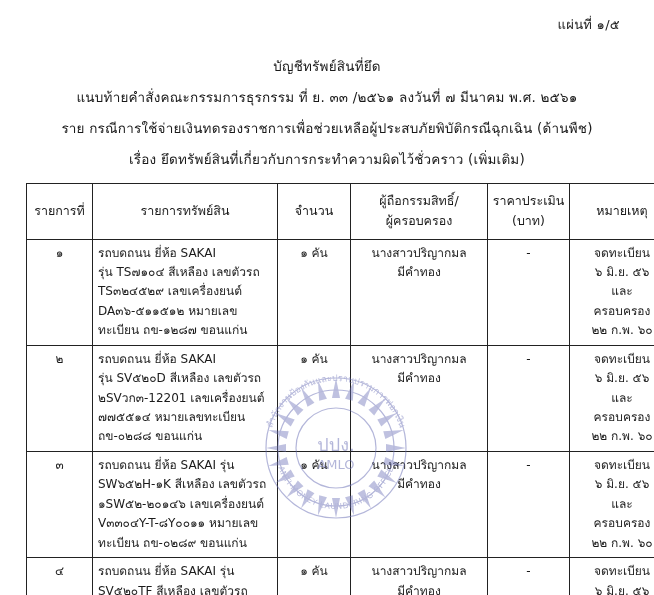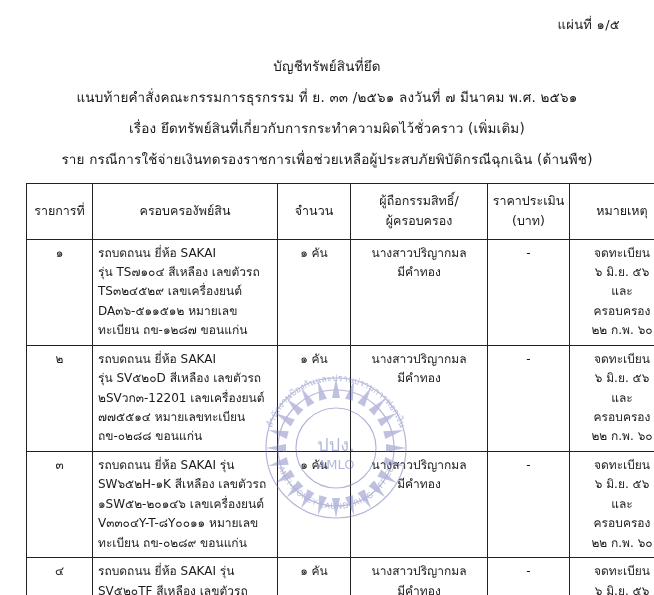--- a/index.html
+++ b/index.html
@@ -94,36 +94,36 @@
 </style>
 </head>
 <body>
 
 <div class="page">
 
   <div class="page-number">แผ่นที่ ๑/๕</div>
 
   <div class="doc-title">บัญชีทรัพย์สินที่ยึด</div>
   <div class="doc-line l2">แนบท้ายคำสั่งคณะกรรมการธุรกรรม ที่ ย.  ๓๓ /๒๕๖๑ ลงวันที่ ๗  มีนาคม พ.ศ. ๒๕๖๑</div>
+  <div class="doc-line l4">ราย กรณีการใช้จ่ายเงินทดรองราชการเพื่อช่วยเหลือผู้ประสบภัยพิบัติกรณีฉุกเฉิน (ด้านพืช)</div>
   <div class="doc-line l3">เรื่อง ยึดทรัพย์สินที่เกี่ยวกับการกระทำความผิดไว้ชั่วคราว (เพิ่มเติม)</div>
-  <div class="doc-line l4">ราย กรณีการใช้จ่ายเงินทดรองราชการเพื่อช่วยเหลือผู้ประสบภัยพิบัติกรณีฉุกเฉิน (ด้านพืช)</div>
 
   <table class="assets">
     <colgroup>
       <col class="col-no">
       <col class="col-item">
       <col class="col-qty">
       <col class="col-owner">
       <col class="col-price">
       <col class="col-note">
     </colgroup>
     <thead>
       <tr>
         <th>รายการที่</th>
-        <th>ครอบครองัพย์สิน</th>
+        <th>รายการทรัพย์สิน</th>
         <th>จำนวน</th>
         <th>
           <span class="cell-line">ผู้ถือกรรมสิทธิ์/</span>
           <span class="cell-line">ผู้ครอบครอง</span>
         </th>
         <th>ราคาประเมิน (บาท)</th>
         <th>หมายเหตุ</th>
       </tr>
     </thead>
     <tbody>

